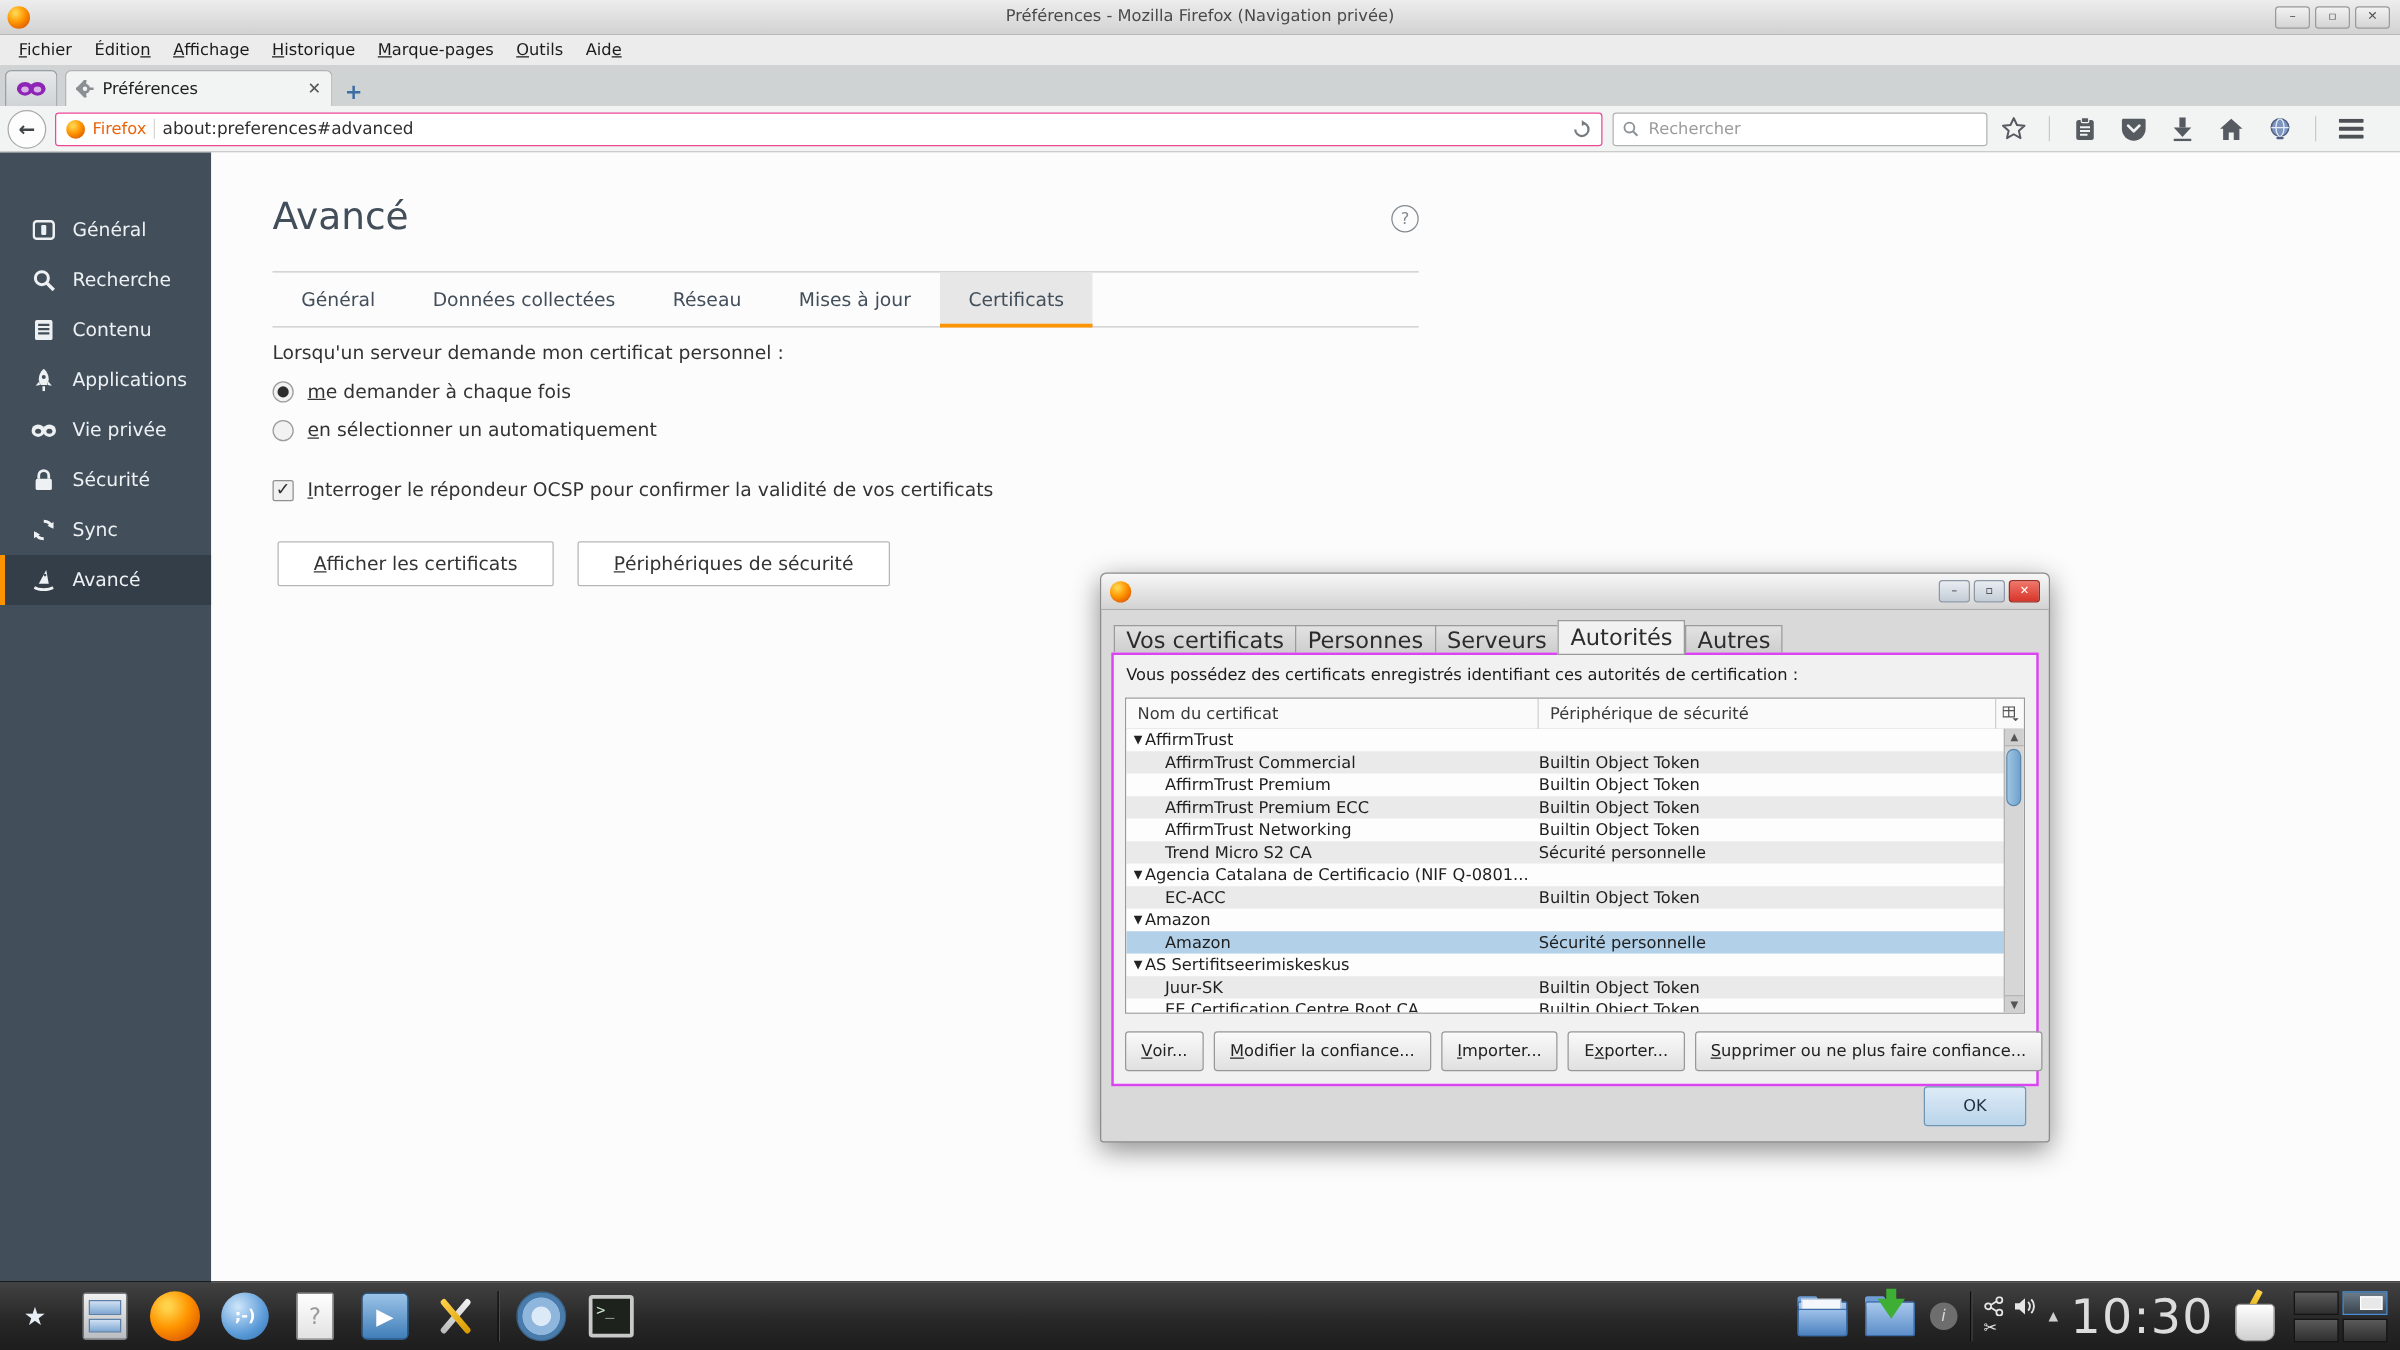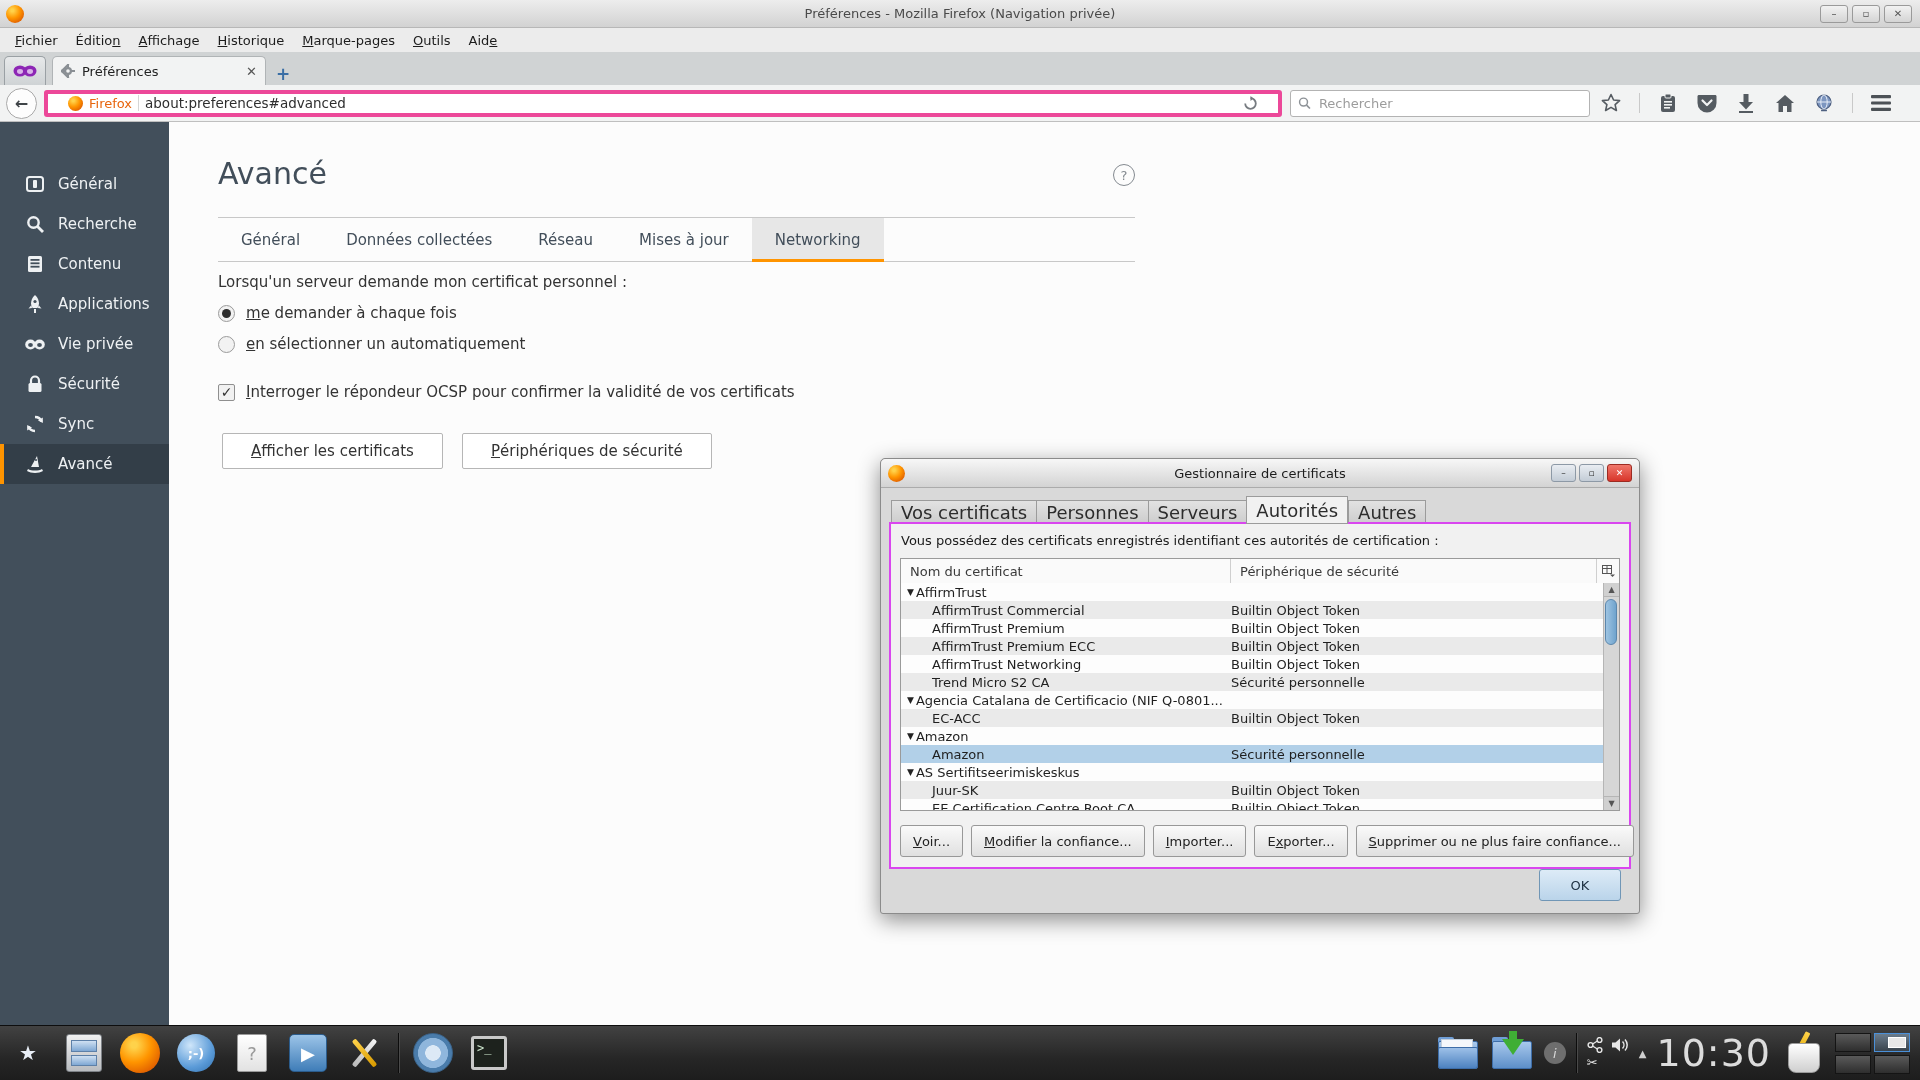--- a/index.html
+++ b/index.html
@@ -34,22 +34,22 @@
     border-radius:5px 5px 0 0;background:#f2f3f3;display:flex;align-items:center;padding:0 8px;box-sizing:border-box;gap:7px;}
   .tablabel{font-size:13px;color:#222;flex:1;}
   .tabclose{color:#555;font-size:13px;font-weight:bold;}
   .newtab{width:26px;height:22px;margin-left:4px;display:flex;align-items:center;justify-content:center;
     color:#3a6ea5;font-size:17px;font-weight:bold;}
 
   .navbar{position:absolute;left:0;top:85px;width:1920px;height:37px;background:#f2f3f3;
     border-bottom:1px solid #bfbfbf;display:flex;align-items:center;box-sizing:border-box;padding:0 6px;}
   .backbtn{width:29px;height:29px;border-radius:50%;border:1px solid #a9a9a9;background:#fdfdfd;
     display:flex;align-items:center;justify-content:center;color:#3f4448;font-size:16px;font-weight:bold;flex:0 0 auto;}
-  .urlbar{height:27px;flex:0 0 1238px;margin-left:7px;background:#fff;border:4px solid #ec4899;border-radius:3px;
-    display:flex;align-items:center;padding:0 20px;box-sizing:border-box;gap:6px;}
+  .urlbar{height:27px;flex:0 0 1238px;margin-left:7px;background:#fff;border:1px solid #ec4899;border-radius:3px;
+    display:flex;align-items:center;padding:0 8px;box-sizing:border-box;gap:6px;}
   .urlbadge{font-size:13px;color:#e8650d;}
   .urlsep{width:1px;height:16px;background:#d6d6d6;}
   .urltext{font-size:13.5px;color:#2e2e2e;flex:1;}
   .searchbar{height:27px;flex:0 0 300px;margin-left:8px;background:#fff;border:1px solid #b3b3b3;border-radius:3px;
     display:flex;align-items:center;padding:0 7px;box-sizing:border-box;gap:6px;}
   .searchbar input{border:none;outline:none;font-size:13px;color:#444;width:100%;
     font-family:"DejaVu Sans","Liberation Sans",sans-serif;background:transparent;}
   .searchbar input::placeholder{color:#9c9c9c;}
   .navicons{display:flex;align-items:center;margin-left:10px;gap:17px;}
   .nicon{width:22px;height:22px;display:flex;align-items:center;justify-content:center;color:#555b61;}
@@ -372,21 +372,21 @@
       <div class="cinner">
         <div class="chead">
           <div class="ptitle">Avancé</div>
           <div class="helpicon">?</div>
         </div>
         <div class="preftabs">
           <div class="ptab">Général</div>
           <div class="ptab">Données collectées</div>
           <div class="ptab">Réseau</div>
           <div class="ptab">Mises à jour</div>
-          <div class="ptab active">Networking</div>
+          <div class="ptab active">Certificats</div>
         </div>
 
         <div class="introline">Lorsqu'un serveur demande mon certificat personnel :</div>
 
         <div class="optrow">
           <span class="radio">
               <span class="dot"></span>
             </span>
           <span><u>m</u>e demander à chaque fois</span>
         </div>
@@ -404,21 +404,20 @@
           <div class="cbtn"><u>A</u>fficher les certificats</div>
           <div class="cbtn"><u>P</u>ériphériques de sécurité</div>
         </div>
       </div>
     </div>
   </div>
 
   <div class="dialog">
     <div class="dtitlebar">
       <span class="fxball"></span>
-      <span class="dtitle">Gestionnaire de certificats</span>
       <span class="dwinbtns">
         <span class="dwb gray">–</span>
         <span class="dwb gray">▫</span>
         <span class="dwb red">✕</span>
       </span>
     </div>
     <div class="dtabs">
       <span class="dtab">Vos certificats</span>
       <span class="dtab">Personnes</span>
       <span class="dtab">Serveurs</span>

